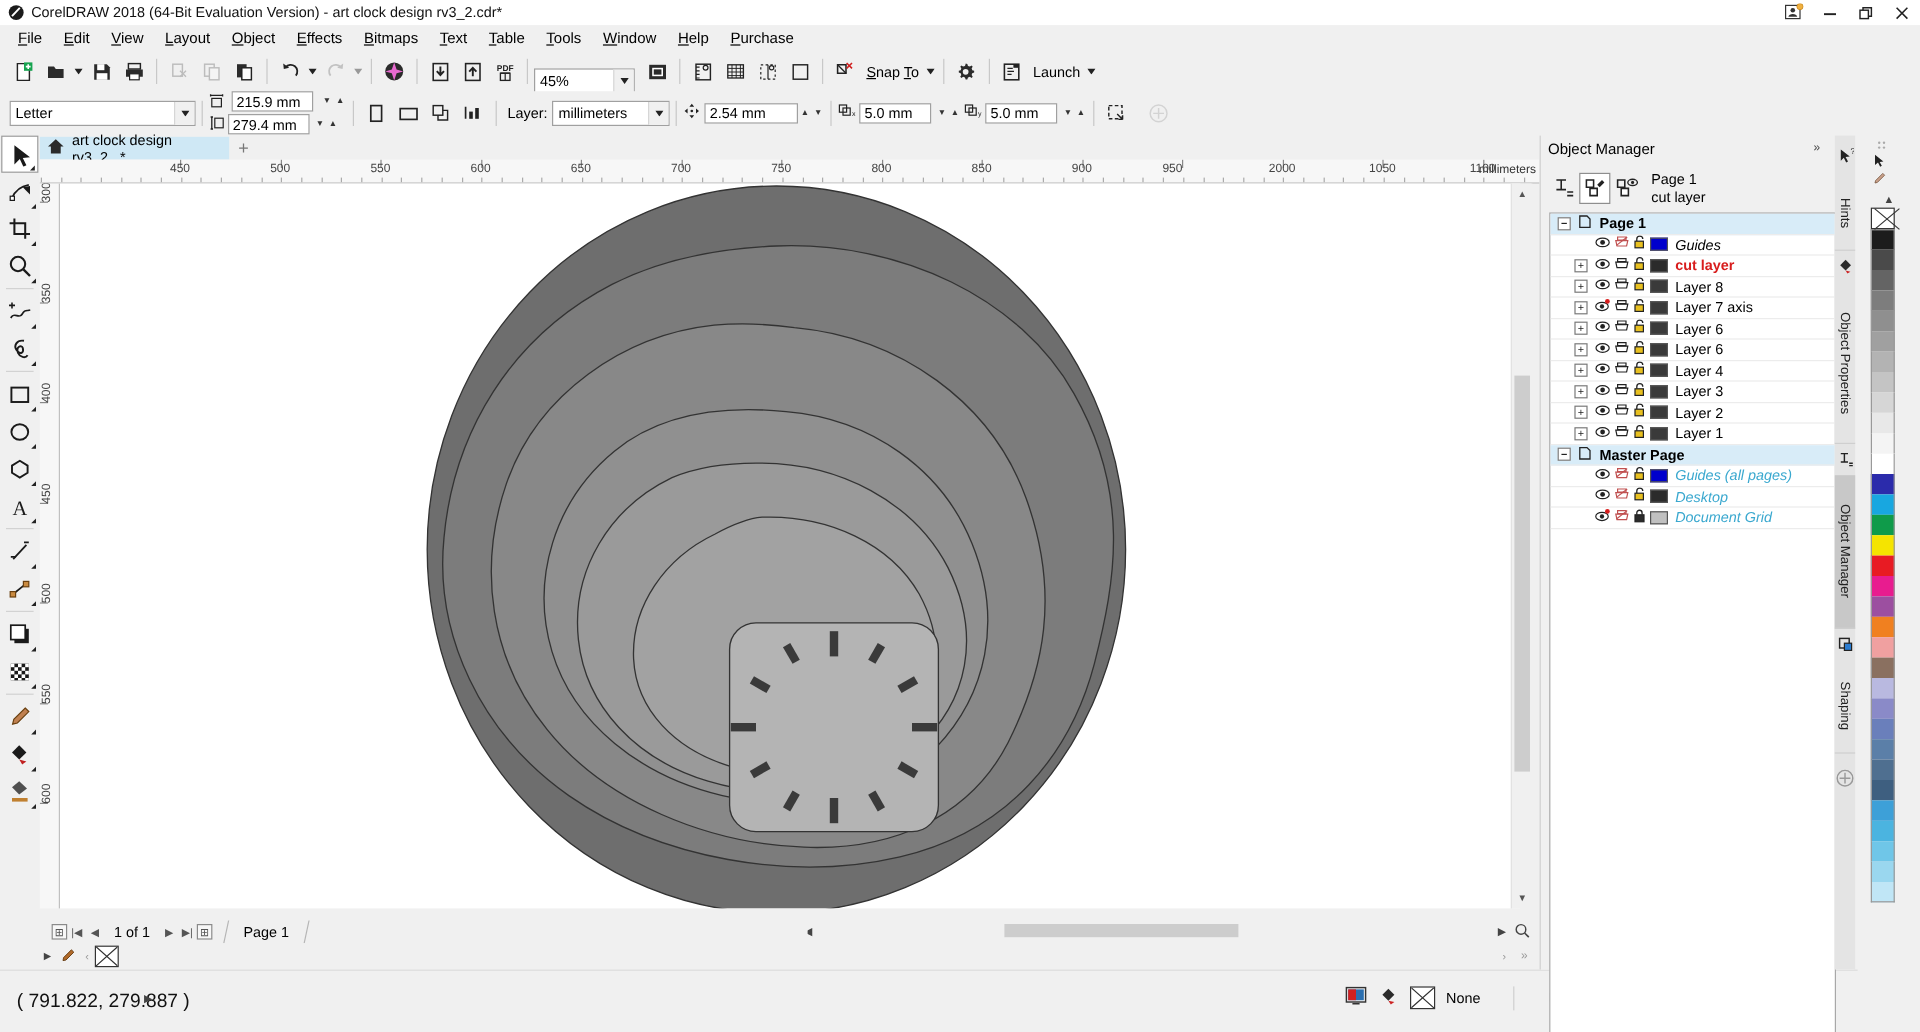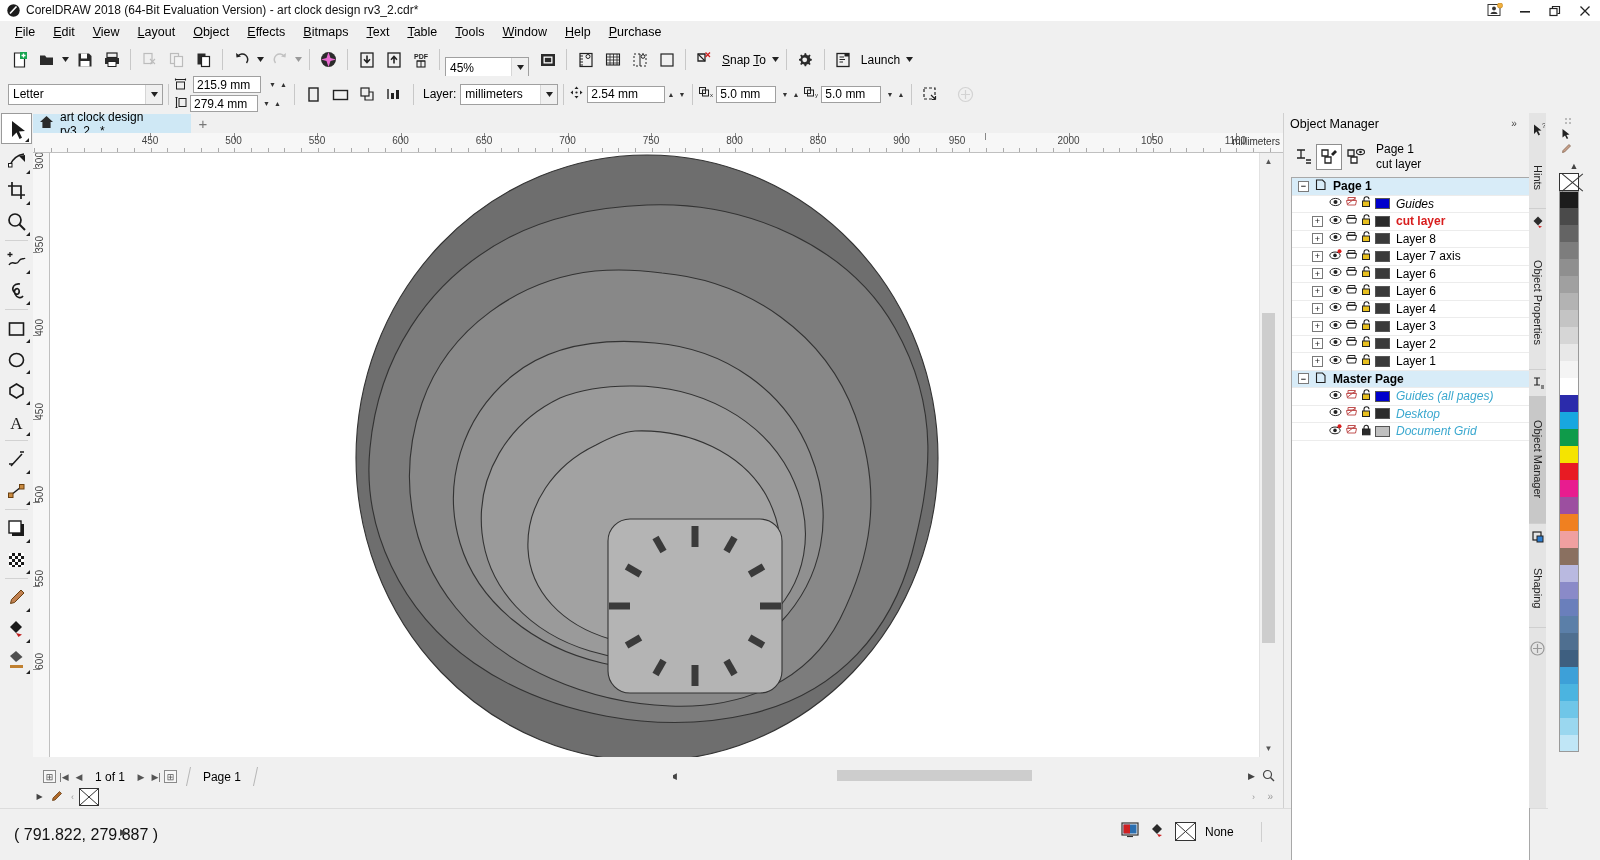--- a/index.html
+++ b/index.html
@@ -558,21 +558,21 @@
       <div class="rlab" style="left: 534.5px;">700</div>
       <div class="rtick" style="left: 618px;"></div>
       <div class="rlab" style="left: 618px;">750</div>
       <div class="rtick" style="left: 701.5px;"></div>
       <div class="rlab" style="left: 701.5px;">800</div>
       <div class="rtick" style="left: 785px;"></div>
       <div class="rlab" style="left: 785px;">850</div>
       <div class="rtick" style="left: 868.5px;"></div>
       <div class="rlab" style="left: 868.5px;">900</div>
       <div class="rtick" style="left: 952px;"></div>
-      <div class="rlab" style="left: 924px;">950</div>
+      <div class="rlab" style="left: 944px;">950</div>
       <div class="rtick" style="left: 1035.5px;"></div>
       <div class="rlab" style="left: 1035.5px;">2000</div>
       <div class="rtick" style="left: 1119px;"></div>
       <div class="rlab" style="left: 1119px;">1050</div>
       <div class="rtick" style="left: 1202.5px;"></div>
       <div class="rlab" style="left: 1202.5px;">1100</div>
       <div class="rticks" style="left: 1px;"></div>
       <div class="rticks" style="left: 18px;"></div>
       <div class="rticks" style="left: 34px;"></div>
       <div class="rticks" style="left: 51px;"></div>

